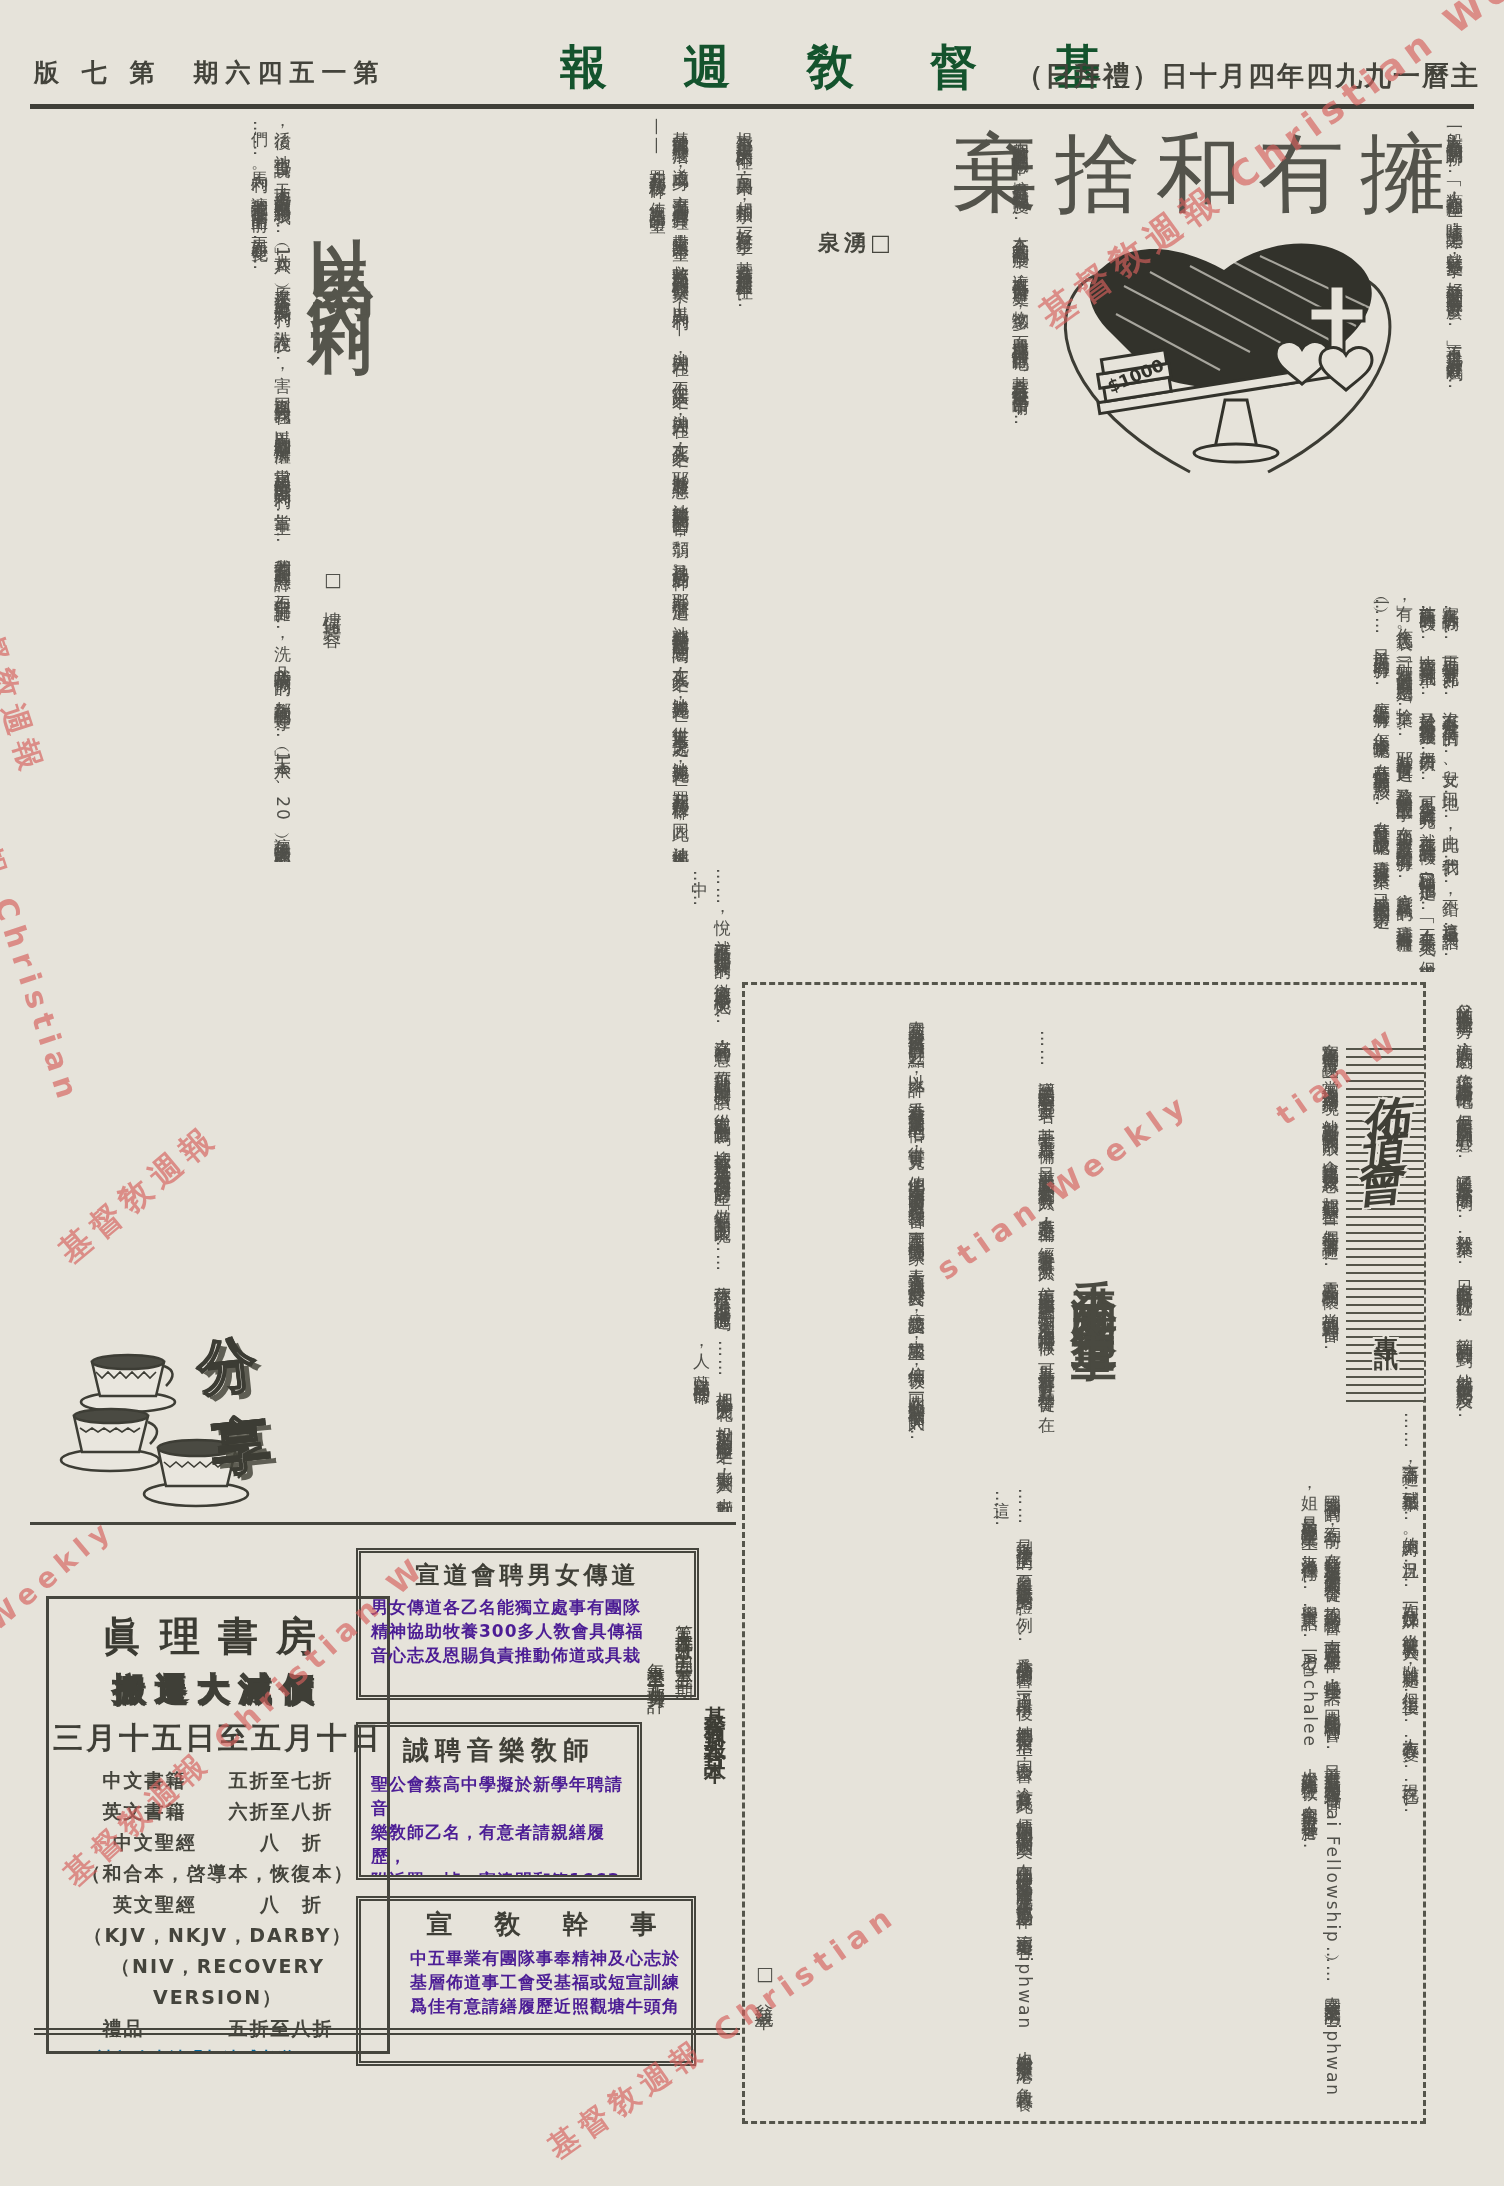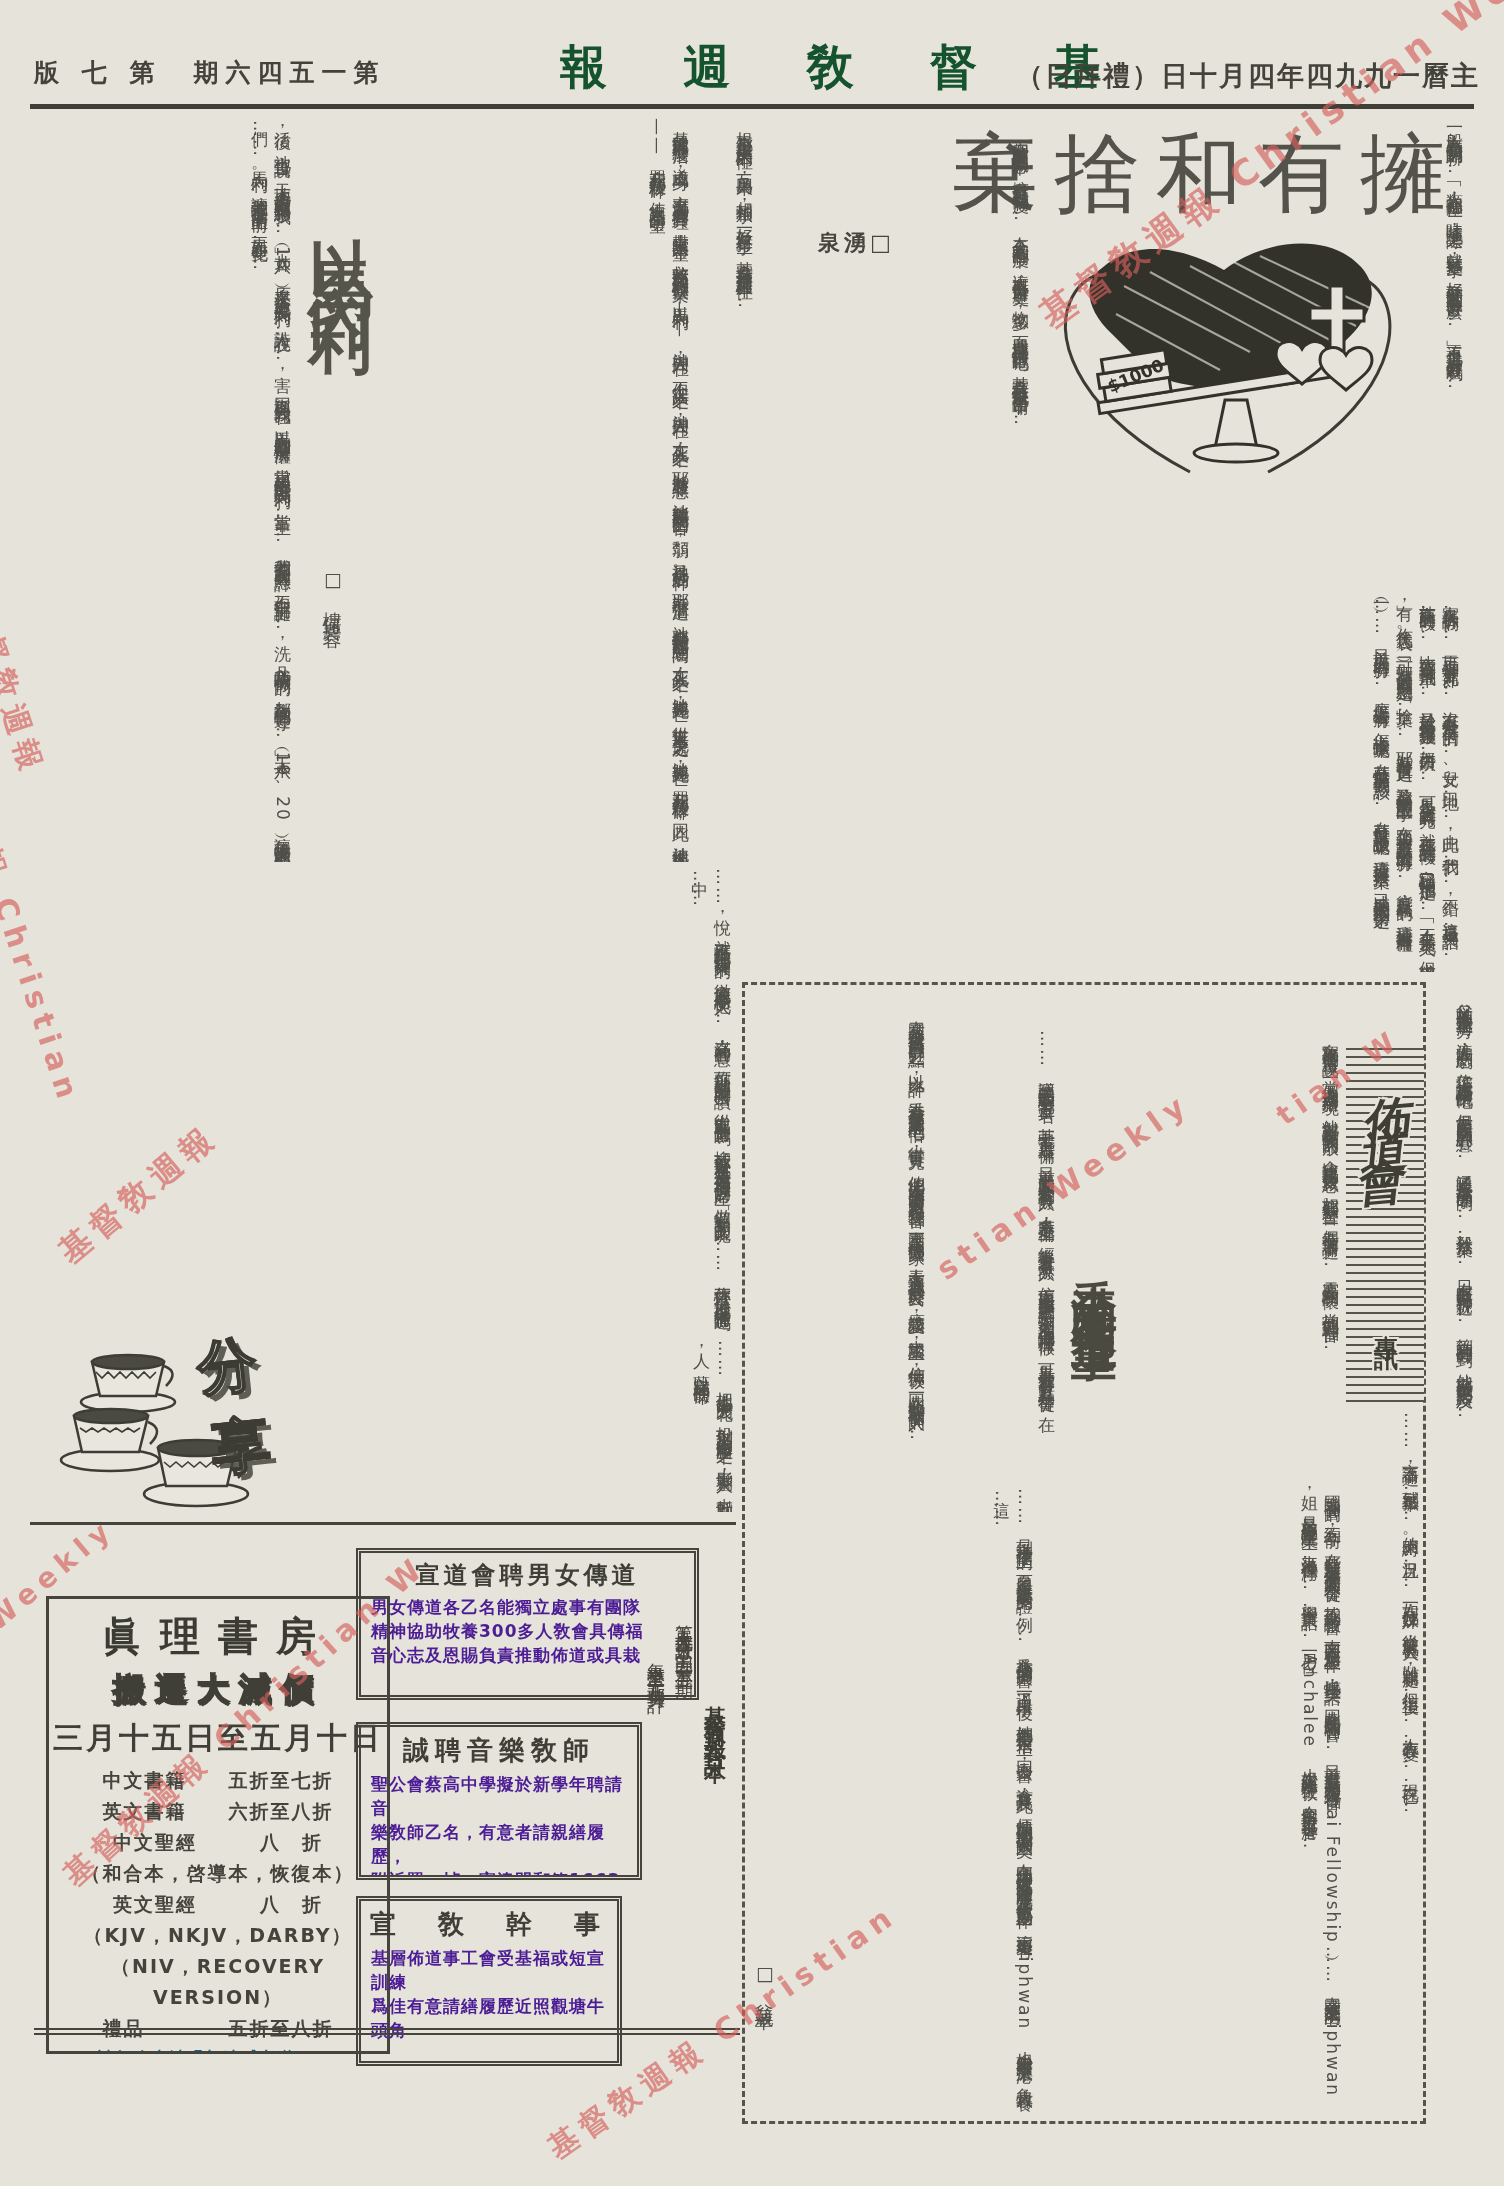--- a/index.html
+++ b/index.html
@@ -162,22 +162,23 @@
   </div>
 
   <div class="ad ad-double" style="left:356px;top:1722px;width:286px;height:158px;">
     <h3 style="font-size:26px;letter-spacing:6px;">誠聘音樂敎師</h3>
     <div class="ln">聖公會蔡高中學擬於新學年聘請音</div>
     <div class="ln">樂敎師乙名，有意者請親繕履歷，</div>
     <div class="ln">附近照一幀，寄澳門郵箱1663號潘</div>
 
   </div>
 
-  <div class="ad ad-double" style="left:356px;top:1896px;width:266px;height:170px;">
+  <div class="ad ad-double" style="left:356px;top:1896px;width:340px;height:170px;padding-left:39px;">
     <h3 style="font-size:26px;letter-spacing:8px;">宣　敎　幹　事</h3>
+    <div class="ln">中五畢業有團隊事奉精神及心志於</div>
     <div class="ln">基層佈道事工會受基福或短宣訓練</div>
     <div class="ln">爲佳有意請繕履歷近照觀塘牛頭角</div>
 
   </div>
 
   <div class="binder-col" style="left:700px;top:1688px;font-size:22px;font-weight:800;letter-spacing:8px;color:#3d3d35;">基督敎週報合訂本</div>
   <div class="binder-col" style="left:672px;top:1610px;font-size:18px;letter-spacing:3px;height:480px;">第五十九冊合訂本（由一五〇六至一五三一期）</div>
   <div class="binder-col" style="left:644px;top:1648px;font-size:18px;letter-spacing:3px;height:440px;">每本港幣二十元（郵費另計）</div>
 
   <div class="rule2" style="left:34px;top:2028px;width:706px;"></div>

